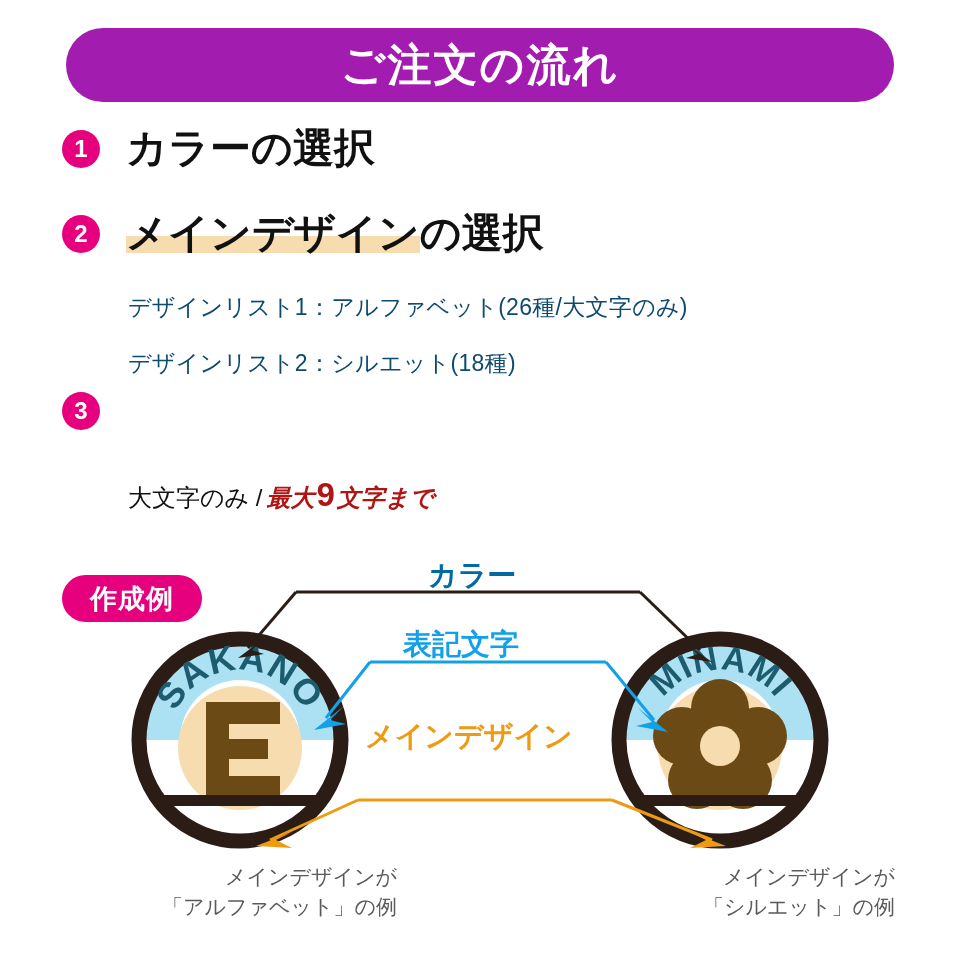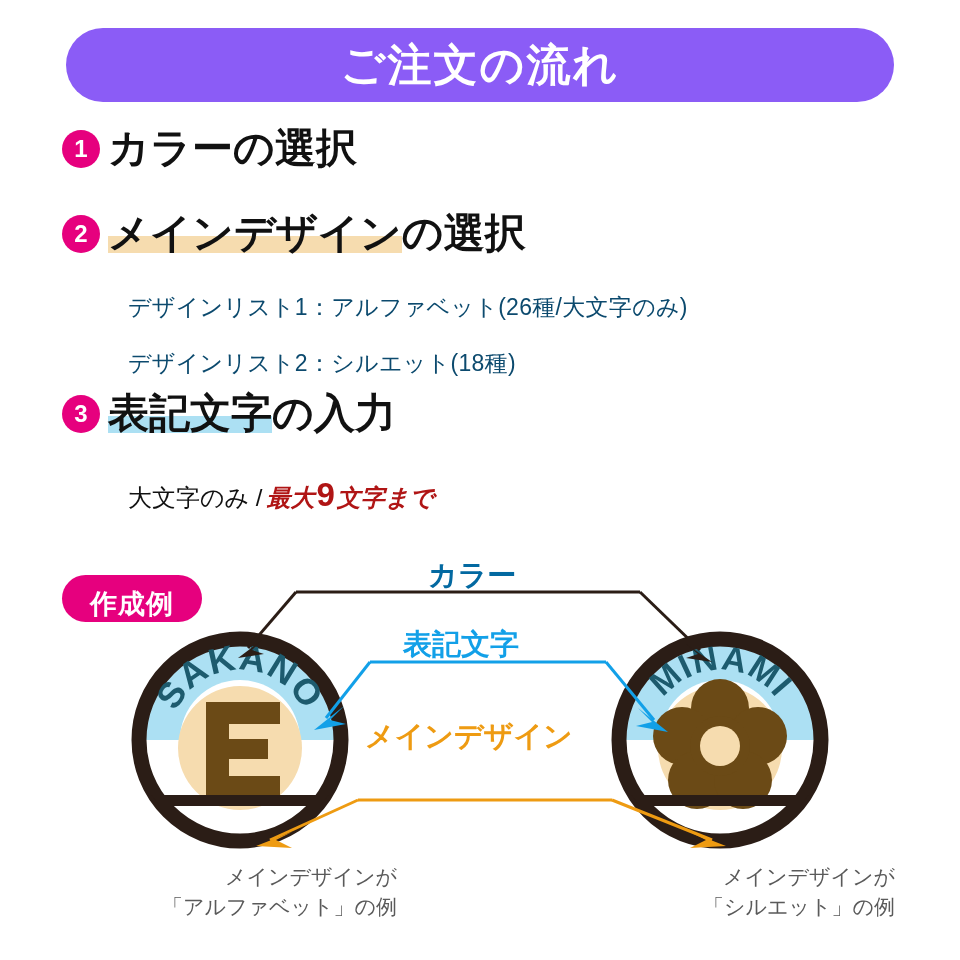--- a/index.html
+++ b/index.html
@@ -16,21 +16,21 @@
     color: #1a1a1a;
   }
 
   
   .header-pill {
     position: absolute;
     left: 66px;
     top: 28px;
     width: 828px;
     height: 74px;
-    background: #8b5cf6;
+    background: #a21caf;
     border-radius: 37px;
     display: flex;
     align-items: center;
     justify-content: center;
   }
   .header-title {
     color: #ffffff;
     font-size: 44px;
     font-weight: bold;
     letter-spacing: 2px;
@@ -51,21 +51,21 @@
     color: #ffffff;
     font-size: 24px;
     font-weight: bold;
     display: flex;
     align-items: center;
     justify-content: center;
     flex: 0 0 auto;
     line-height: 1;
   }
   .step-title {
-    margin-left: 8px;
+    margin-left: 26px;
     font-size: 41px;
     font-weight: bold;
     color: #111111;
     line-height: 1.05;
     white-space: nowrap;
   }
   .hl {
     position: relative;
     display: inline-block;
     z-index: 1;
@@ -113,21 +113,21 @@
   
   .example-pill {
     position: absolute;
     left: 62px;
     top: 575px;
     width: 140px;
     height: 47px;
     background: #e6007e;
     border-radius: 24px;
     display: flex;
-    align-items: flex-end;
+    align-items: center;
     justify-content: center;
   }
   .example-pill span {
     color: #ffffff;
     font-size: 27px;
     font-weight: bold;
     letter-spacing: 1px;
   }
 
   .diagram {
@@ -177,21 +177,20 @@
 <div class="step" style="left:62px; top:212px;">
   <div class="step-badge">2</div>
   <div class="step-title"><span class="hl hl-tan">メインデザイン</span><span>の選択</span></div>
 </div>
 
 <div class="sub-line" style="left:128px; top:292px;">デザインリスト1：アルファベット(26種/大文字のみ)</div>
 <div class="sub-line" style="left:128px; top:348px;">デザインリスト2：シルエット(18種)</div>
 
 <div class="step" style="left:62px; top:392px;">
   <div class="step-badge">3</div>
-  <div class="step-title"><span class="hl hl-blue">表記文字</span><span>の入力</span></div>
 </div>
 
 <div class="note-line" style="left:128px; top:476px;">
   <span>大文字のみ /</span>
   <span class="note-strong">最大</span>
   <span class="note-num">9</span>
   <span class="note-strong" style="margin-left:0">文字まで</span>
 </div>
 
 <div class="example-pill">

